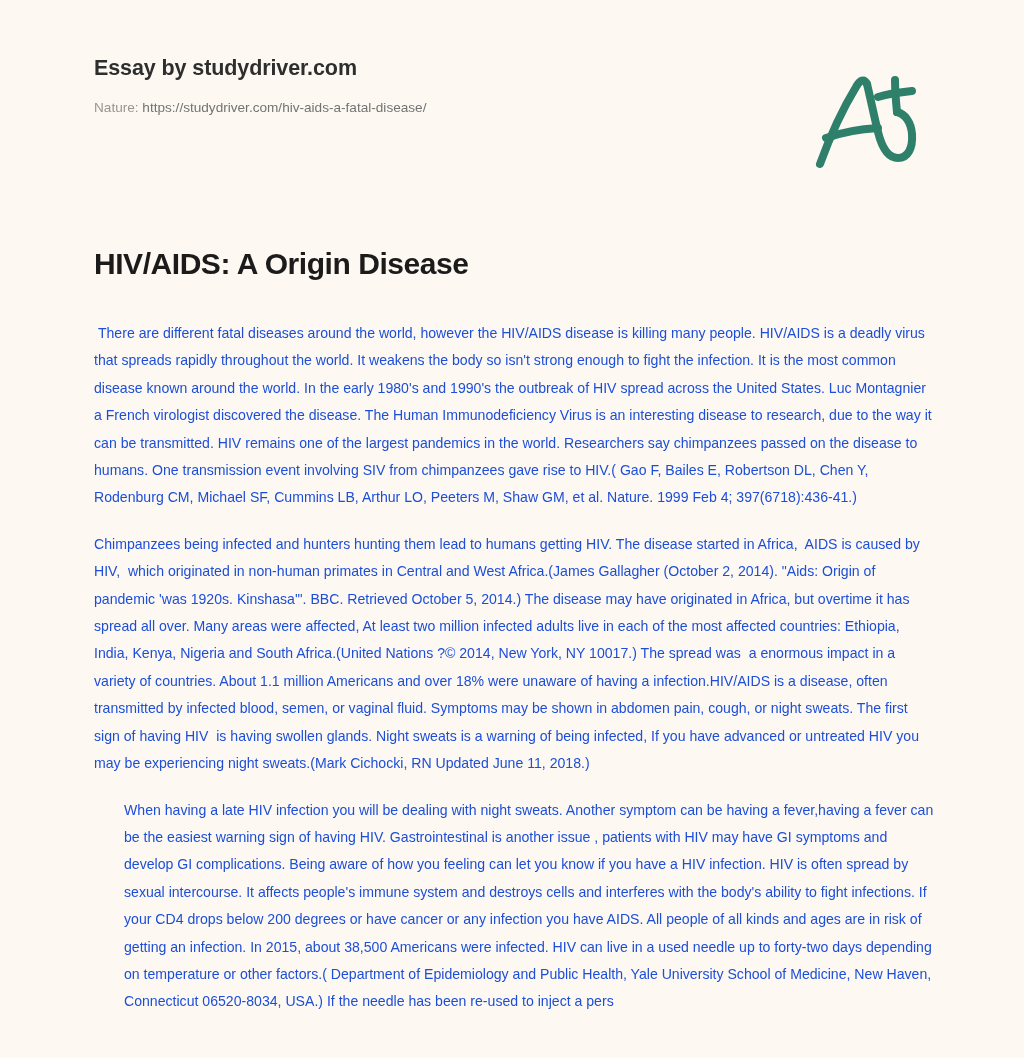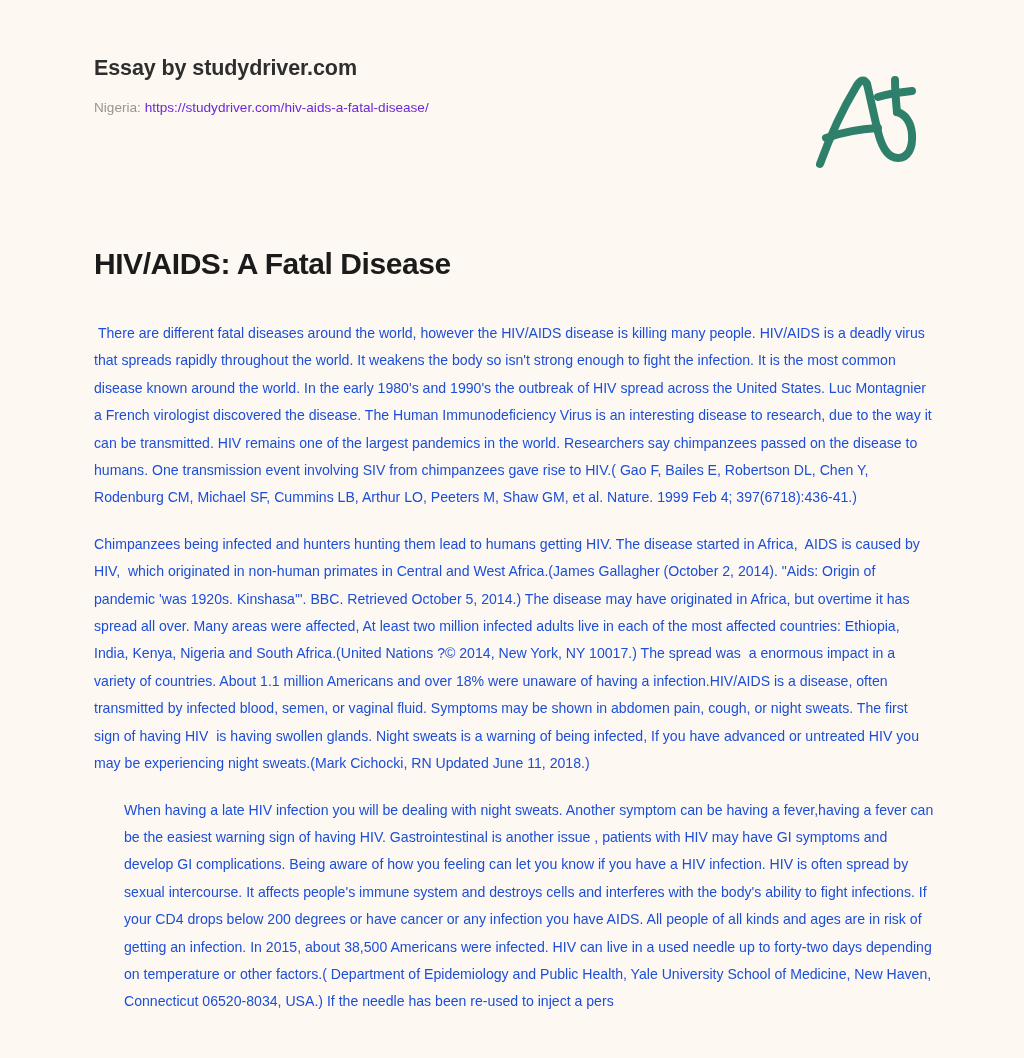--- a/index.html
+++ b/index.html
@@ -44,21 +44,21 @@
   .source-line {
     margin-top: 17px;
     font-size: 13.6px;
     line-height: 1.3;
     white-space: nowrap;
   }
   .source-label {
     color: #9a968f;
   }
   .source-url {
-    color: #6d28d9;
+    color: #737373;
     text-decoration: none;
   }
 
   
   .logo {
     position: absolute;
     left: 812px;
     top: 72px;
     width: 108px;
     height: 100px;
@@ -106,21 +106,21 @@
   }
 </style>
 </head>
 <body>
 
 <div class="page">
 
   <div class="header">
     <div class="essay-by">Essay by studydriver.com</div>
     <div class="source-line">
-      <span class="source-label">Nigeria:</span>
+      <span class="source-label">Nature:</span>
       <a class="source-url" href="#">https://studydriver.com/hiv-aids-a-fatal-disease/</a>
     </div>
   </div>
 
   <div class="logo">
     <svg viewBox="0 0 108 100" xmlns="http://www.w3.org/2000/svg">
       <g fill="none" stroke="#2f806a" stroke-linecap="round" stroke-linejoin="round">
 
         <path d="M8 92 C 16 70, 30 38, 44 15 C 48 8, 52 6, 55 12" stroke-width="8"></path>
 
@@ -129,21 +129,21 @@
 
         <path d="M14 66 C 28 61, 48 57, 66 56" stroke-width="8"></path>
 
         <path d="M66 25 C 76 22, 90 20, 100 19" stroke-width="8"></path>
 
         <path d="M83 8 C 83 18, 84 30, 85 40" stroke-width="8"></path>
       </g>
     </svg>
   </div>
 
-  <h1 class="doc-title">HIV/AIDS: A Fatal Disease</h1>
+  <h1 class="doc-title">HIV/AIDS: A Origin Disease</h1>
 
   <div class="body-copy">
     <p> There are different fatal diseases around the world, however the HIV/AIDS disease is killing many people. HIV/AIDS is a deadly virus that spreads rapidly throughout the world. It weakens the body so isn't strong enough to fight the infection. It is the most common disease known around the world. In the early 1980's and 1990's the outbreak of HIV spread across the United States. Luc Montagnier a French virologist discovered the disease. The Human Immunodeficiency Virus is an interesting disease to research, due to the way it can be transmitted. HIV remains one of the largest pandemics in the world. Researchers say chimpanzees passed on the disease to humans. One transmission event involving SIV from chimpanzees gave rise to HIV.( Gao F, Bailes E, Robertson DL, Chen Y, Rodenburg CM, Michael SF, Cummins LB, Arthur LO, Peeters M, Shaw GM, et al. Nature. 1999 Feb 4; 397(6718):436-41.)</p>
     <p>Chimpanzees being infected and hunters hunting them lead to humans getting HIV. The disease started in Africa,  AIDS is caused by HIV,  which originated in non-human primates in Central and West Africa.(James Gallagher (October 2, 2014). "Aids: Origin of pandemic 'was 1920s. Kinshasa'". BBC. Retrieved October 5, 2014.) The disease may have originated in Africa, but overtime it has spread all over. Many areas were affected, At least two million infected adults live in each of the most affected countries: Ethiopia, India, Kenya, Nigeria and South Africa.(United Nations ?© 2014, New York, NY 10017.) The spread was  a enormous impact in a variety of countries. About 1.1 million Americans and over 18% were unaware of having a infection.HIV/AIDS is a disease, often transmitted by infected blood, semen, or vaginal fluid. Symptoms may be shown in abdomen pain, cough, or night sweats. The first sign of having HIV  is having swollen glands. Night sweats is a warning of being infected, If you have advanced or untreated HIV you may be experiencing night sweats.(Mark Cichocki, RN Updated June 11, 2018.)</p>
     <p>When having a late HIV infection you will be dealing with night sweats. Another symptom can be having a fever,having a fever can be the easiest warning sign of having HIV. Gastrointestinal is another issue , patients with HIV may have GI symptoms and develop GI complications. Being aware of how you feeling can let you know if you have a HIV infection. HIV is often spread by sexual intercourse. It affects people's immune system and destroys cells and interferes with the body's ability to fight infections. If your CD4 drops below 200 degrees or have cancer or any infection you have AIDS. All people of all kinds and ages are in risk of getting an infection. In 2015, about 38,500 Americans were infected. HIV can live in a used needle up to forty-two days depending on temperature or other factors.( Department of Epidemiology and Public Health, Yale University School of Medicine, New Haven, Connecticut 06520-8034, USA.) If the needle has been re-used to inject a pers</p>
   </div>
 
 </div>
 
 </body></html>

